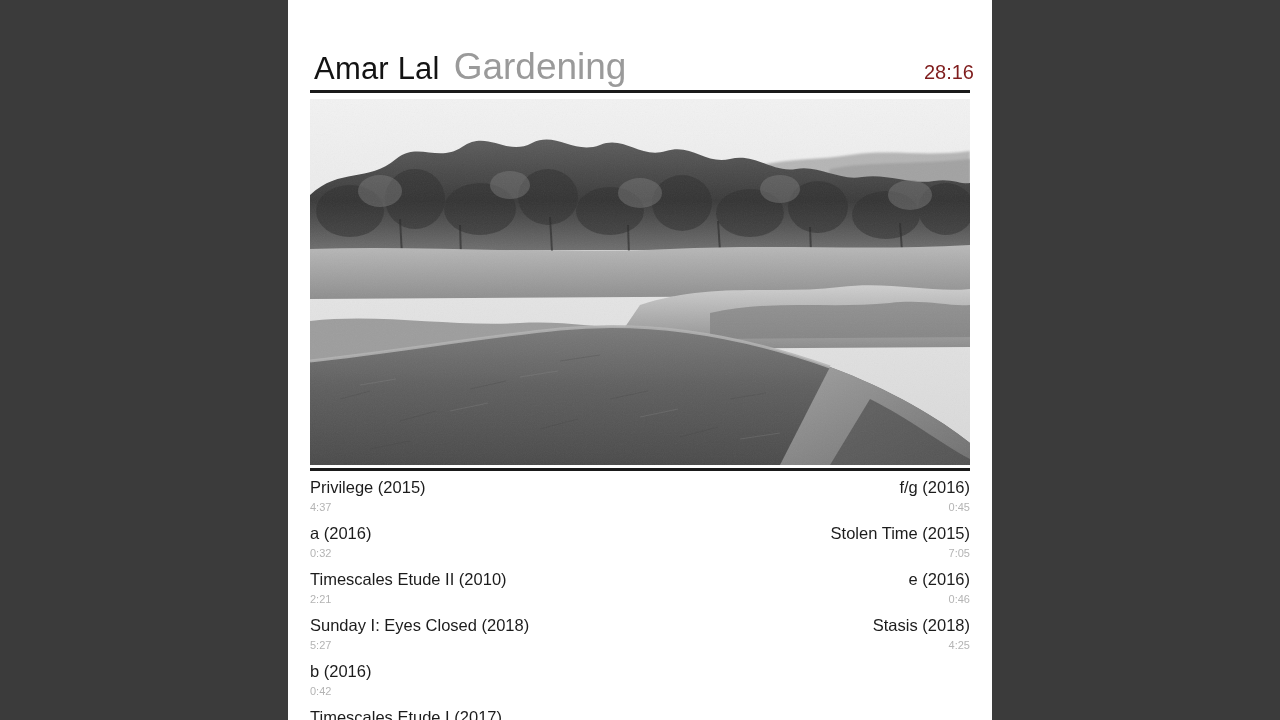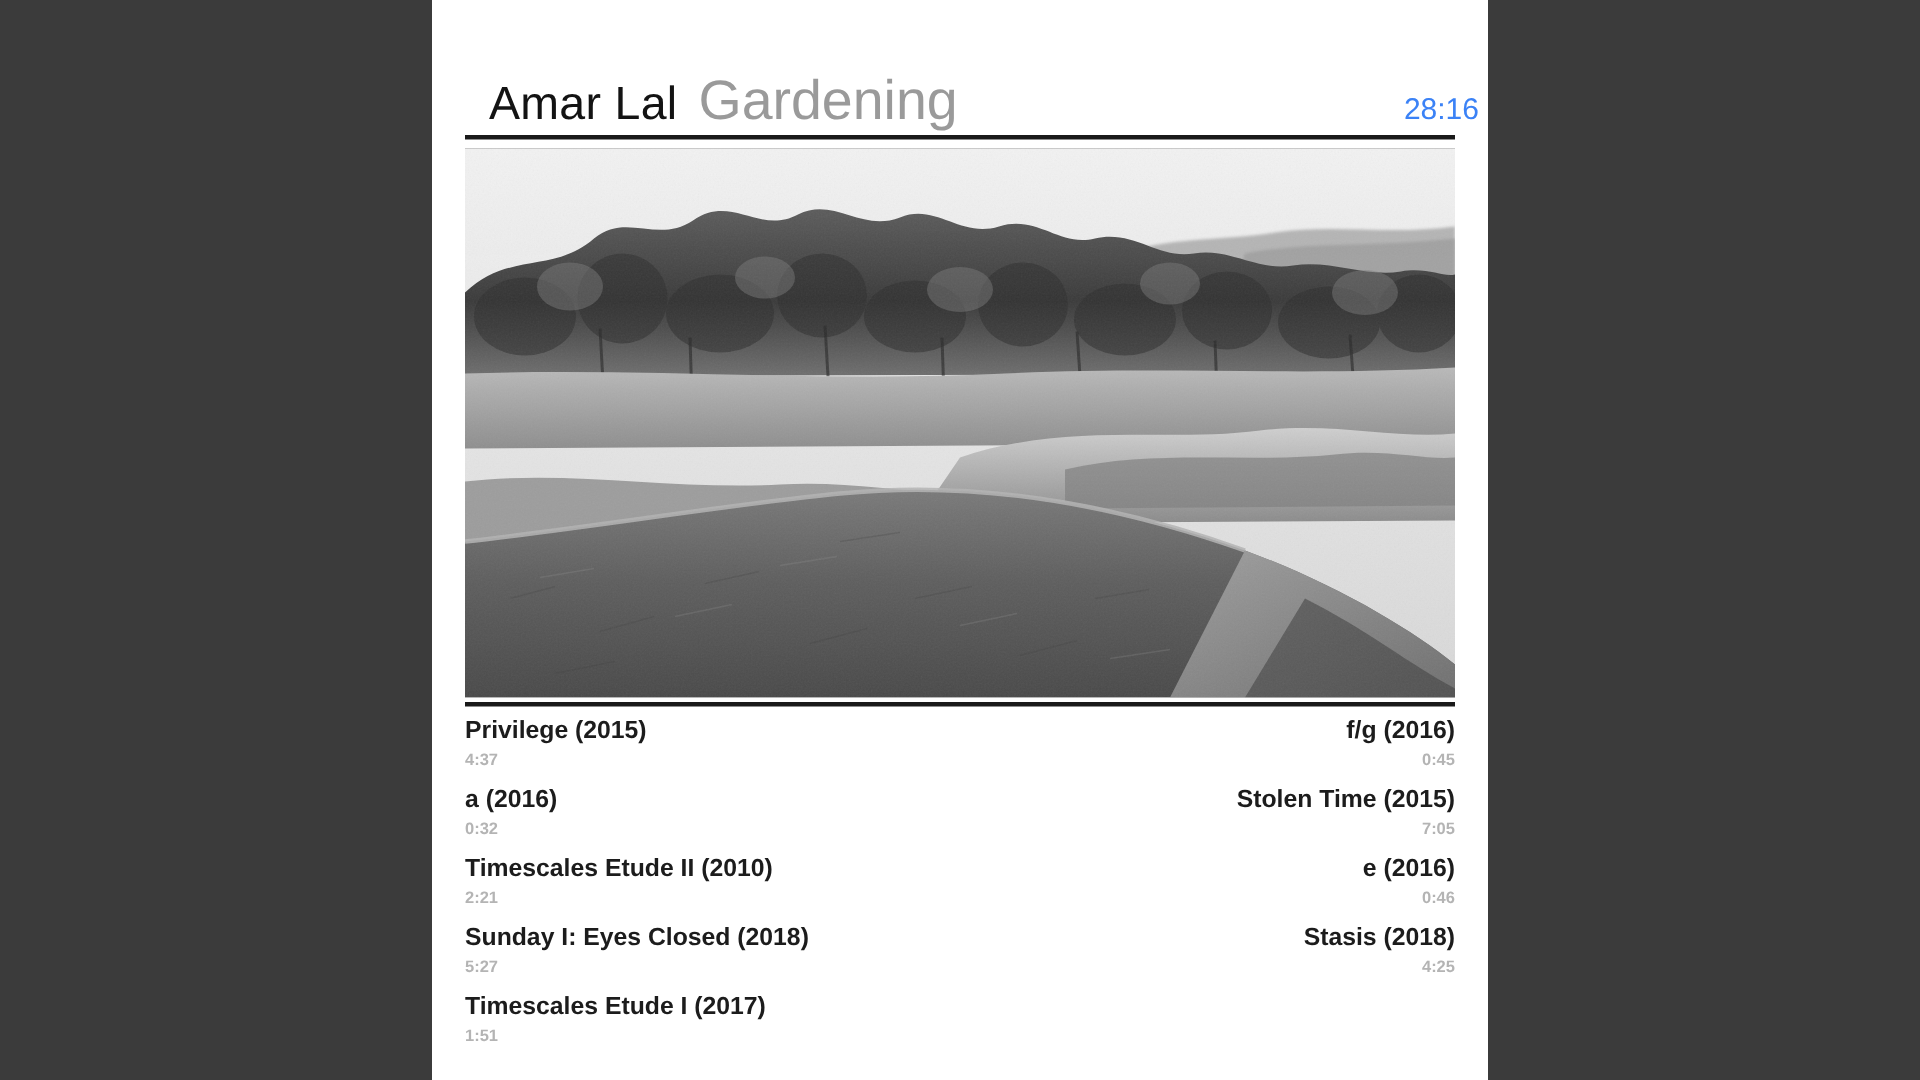--- a/index.html
+++ b/index.html
@@ -29,21 +29,21 @@
   #inner {
     position: absolute;
     left: 22px;
     top: 0;
     width: 660px;
     height: 720px;
   }
   
   #header {
     position: absolute;
-    left: 16px;
+    left: 4px;
     top: 46px;
     width: 660px;
     height: 44px;
     display: flex;
     align-items: baseline;
   }
   #artist {
     font-size: 31px;
     color: #131313;
     letter-spacing: 0.2px;
@@ -53,21 +53,21 @@
   #album {
     font-size: 37px;
     color: #9a9a9a;
     margin-left: 14px;
     font-weight: 400;
     white-space: nowrap;
   }
   #duration {
     margin-left: auto;
     font-size: 20px;
-    color: #3b82f6;
+    color: #7f1d1d;
     white-space: nowrap;
   }
   #rule-top {
     position: absolute;
     left: 0;
     top: 90px;
     width: 660px;
     height: 3px;
     background: #1a1a1a;
   }
@@ -95,21 +95,21 @@
     position: absolute;
     left: 0;
     top: 478px;
     width: 660px;
     display: flex;
     justify-content: space-between;
   }
   .col { width: 320px; }
   .col.left { text-align: left; }
   .col.right { text-align: right; }
-  .track { margin-bottom: 10px; font-weight: bold; }
+  .track { margin-bottom: 10px; }
   .track-title {
     font-size: 16.5px;
     color: #1c1c1c;
     line-height: 19px;
     white-space: nowrap;
   }
   .track-time {
     font-size: 11px;
     color: #b4b4b4;
     line-height: 13px;
@@ -261,20 +261,24 @@
           </div>
           <div class="track">
             <div class="track-title">Timescales Etude II (2010)</div>
             <div class="track-time">2:21</div>
           </div>
           <div class="track">
             <div class="track-title">Sunday I: Eyes Closed (2018)</div>
             <div class="track-time">5:27</div>
           </div>
           <div class="track">
+            <div class="track-title">b (2016)</div>
+            <div class="track-time">0:42</div>
+          </div>
+          <div class="track">
             <div class="track-title">Timescales Etude I (2017)</div>
             <div class="track-time">1:51</div>
           </div>
         </div>
 
         <div class="col right">
           <div class="track">
             <div class="track-title">f/g (2016)</div>
             <div class="track-time">0:45</div>
           </div>

